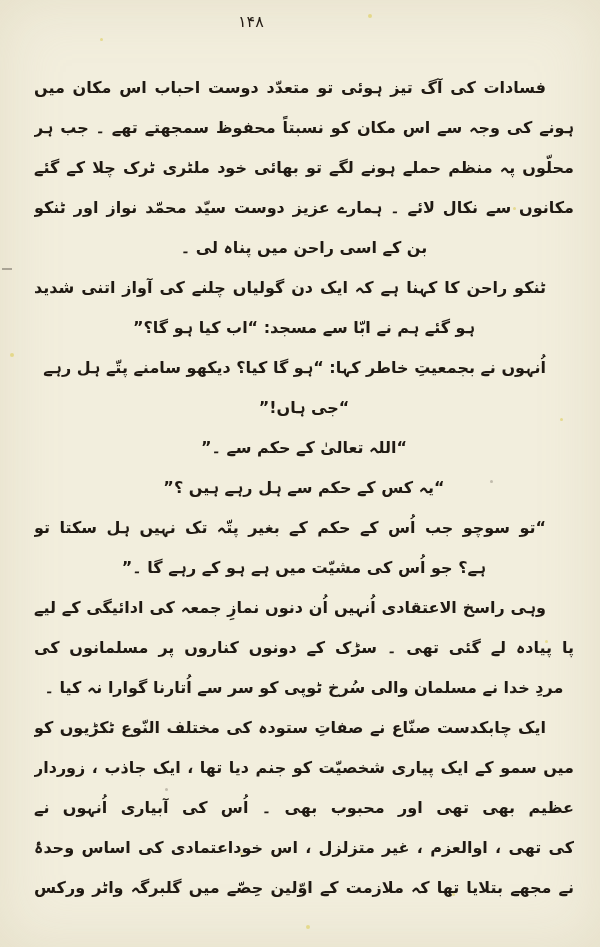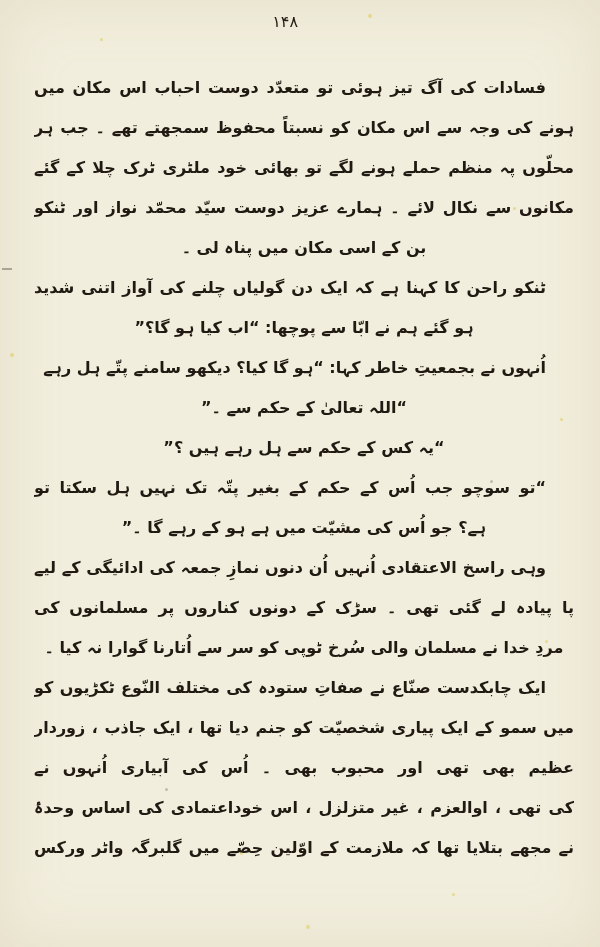--- a/index.html
+++ b/index.html
@@ -17,21 +17,21 @@
     position: absolute;
     inset: 0;
     background: #f2eedd;
     box-shadow: inset 0 0 60px rgba(190,178,140,0.25);
   }
   .page-number {
     position: absolute;
     top: 12px;
     left: 238px;
     width: 60px;
-    text-align: right;
+    text-align: left;
     font-size: 16px;
     color: #241c15;
     letter-spacing: 2px;
   }
   .text-block {
     position: absolute;
     top: 68px;
     left: 34px;
     right: 26px;
     color: #201a13;
@@ -79,24 +79,25 @@
 
 <div class="page">
 
   <div class="page-number">۱۴۸</div>
 
   <div class="text-block">
       <div class="line justify indent">فسادات کی آگ تیز ہوئی تو متعدّد دوست احباب اس مکان میں اُٹھ آئے ، دروازے پہ پہرہ</div>
       <div class="line justify">ہونے کی وجہ سے اس مکان کو نسبتاً محفوظ سمجھتے تھے ۔ جب ہر طرف آگ لگ گئی اور مسلمان</div>
       <div class="line justify">محلّوں پہ منظم حملے ہونے لگے تو بھائی خود ملٹری ٹرک چلا کے گئے اور چند دوستوں کو اُنکے</div>
       <div class="line justify">مکانوں سے نکال لائے ۔ ہمارے عزیز دوست سیّد محمّد نواز اور ٹنکو راحن نے بھی مہاجر</div>
-      <div class="line center">بن کے اسی مکان میں پناہ لی ۔</div>
+      <div class="line center">بن کے اسی راحن میں پناہ لی ۔</div>
       <div class="line justify indent">ٹنکو راحن کا کہنا ہے کہ ایک دن گولیاں چلنے کی آواز اتنی شدید تھی کہ ہم ہراساں</div>
-      <div class="line center">ہو گئے ہم نے ابّا سے پوچھا: “اب کیا ہو گا؟”</div>
+      <div class="line center">ہو گئے ہم نے ابّا سے مسجد: “اب کیا ہو گا؟”</div>
       <div class="line start indent">اُنہوں نے بجمعیتِ خاطر کہا: “ہو گا کیا؟ دیکھو سامنے پتّے ہل رہے ہیں؟”</div>
+      <div class="line center">“جی ہاں!”</div>
       <div class="line center">“اللہ تعالیٰ کے حکم سے ۔”</div>
       <div class="line center">“یہ کس کے حکم سے ہل رہے ہیں ؟”</div>
       <div class="line justify indent">“تو سوچو جب اُس کے حکم کے بغیر پتّہ تک نہیں ہل سکتا تو تمہارا بال بیکا کون کر سکتا</div>
       <div class="line center">ہے؟ جو اُس کی مشیّت میں ہے ہو کے رہے گا ۔”</div>
       <div class="line justify indent">وہی راسخ الاعتقادی اُنہیں اُن دنوں نمازِ جمعہ کی ادائیگی کے لیے جامع مسجد تک</div>
       <div class="line justify">پا پیادہ لے گئی تھی ۔ سڑک کے دونوں کناروں پر مسلمانوں کی لاشیں پڑی تھیں لیکن اس</div>
       <div class="line center">مردِ خدا نے مسلمان والی سُرخ ٹوپی کو سر سے اُتارنا گوارا نہ کیا ۔</div>
       <div class="line justify indent">ایک چابکدست صنّاع نے صفاتِ ستودہ کی مختلف النّوع ٹکڑیوں کو ایک دوسرے</div>
       <div class="line justify">میں سمو کے ایک پیاری شخصیّت کو جنم دیا تھا ، ایک جاذب ، زوردار شخصیّت جو بیک وقت</div>
       <div class="line justify">عظیم بھی تھی اور محبوب بھی ۔ اُس کی آبیاری اُنہوں نے خوداعتمادی اور قوتِ ایمان سے</div>

